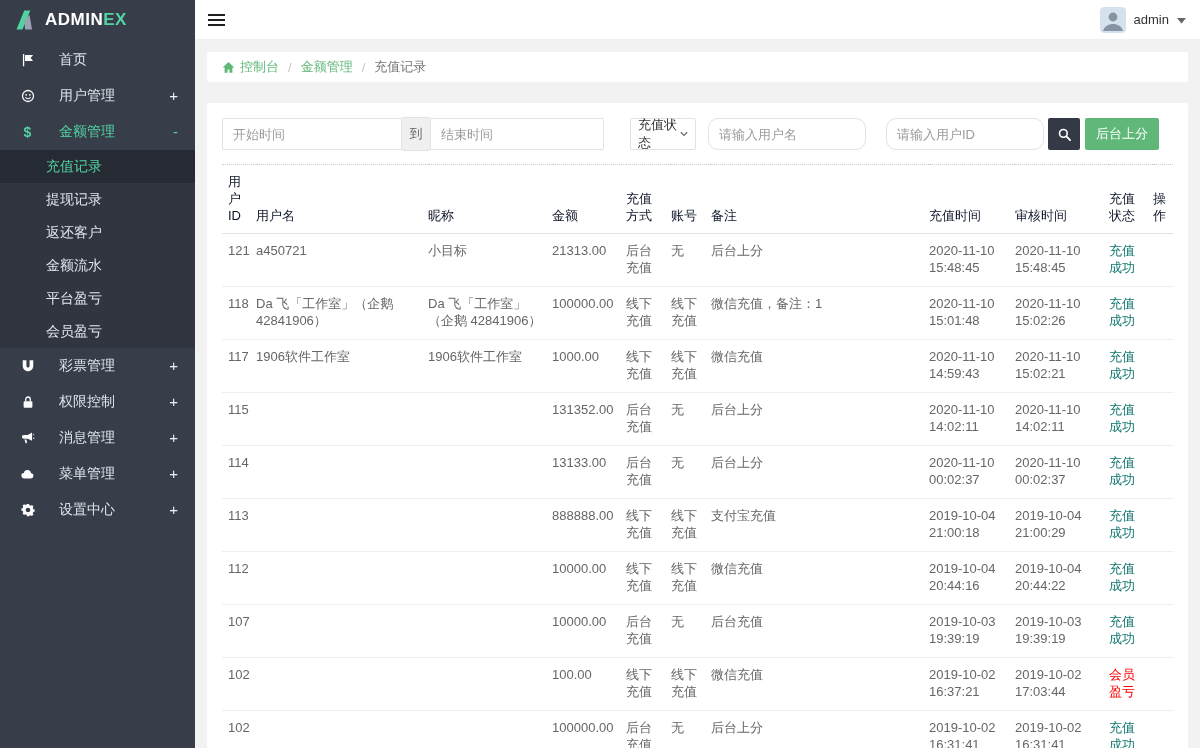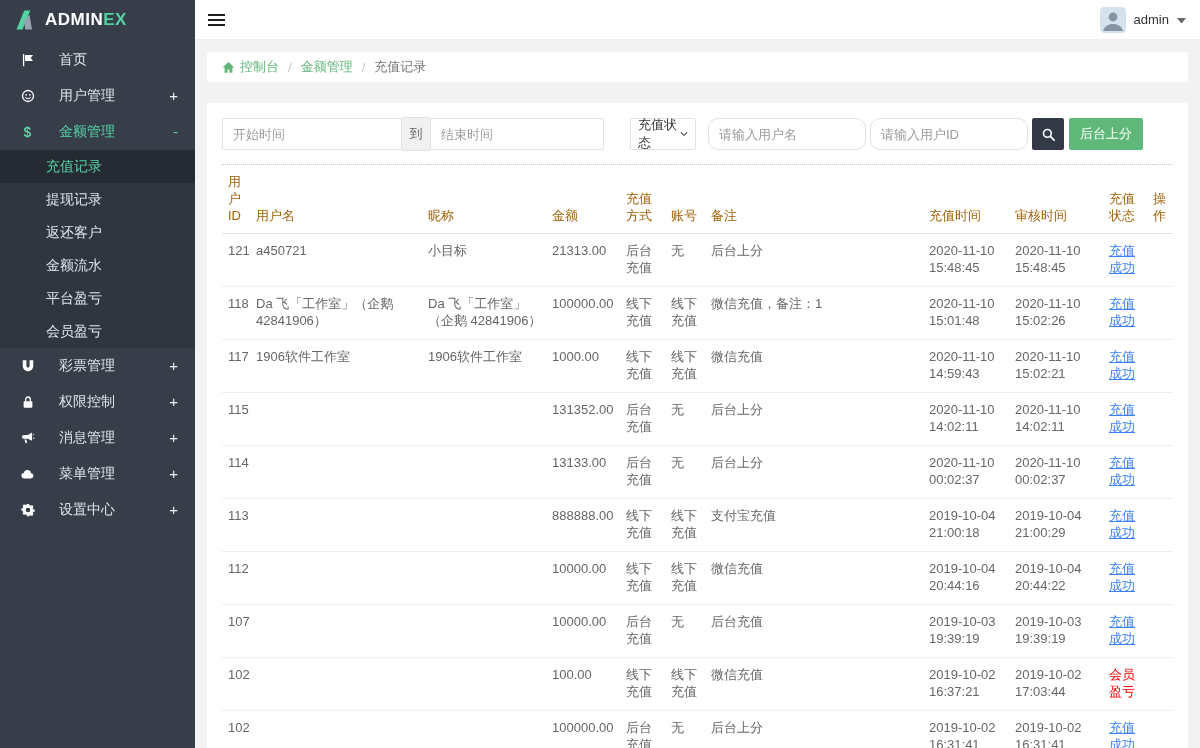--- a/index.html
+++ b/index.html
@@ -56,34 +56,34 @@
   .input::placeholder { color:#9b9b9b; }
   .date-group { display:flex; align-items:center; }
   .inp-start { width:180px; border-radius:2px 0 0 2px; }
   .addon { width:28px; background:#f0f0f0; border-top:1px solid #e2e2e2; border-bottom:1px solid #e2e2e2;
            text-align:center; line-height:32px; font-size:13px; color:#666; }
   .inp-end { width:174px; border-radius:0 2px 2px 0; }
   .select { width:66px; height:32px; margin-left:26px; border:1px solid #e2e2e2; border-radius:2px;
             display:flex; align-items:center; justify-content:space-between; padding:0 7px;
             font-size:13px; color:#333; cursor:pointer; background:#fff; }
   .inp-name { width:158px; margin-left:12px; }
-  .inp-id { width:158px; margin-left:4px; }
+  .inp-id { width:158px; margin-left:20px; }
   .btn-search { width:32px; height:32px; margin-left:4px; background:#333a45; border:none; border-radius:2px;
                 display:inline-flex; align-items:center; justify-content:center; cursor:pointer; }
   .btn-green { height:32px; margin-left:5px; background:#5FB878; color:#fff; border:none; border-radius:2px;
                padding:0 11px; font-size:13px; cursor:pointer; }
 
   
   table { border-collapse:collapse; table-layout:fixed; width:951px; margin-top:13px;
           border-top:1px dotted #ccc; font-size:13px; color:#666; }
-  th { vertical-align:bottom; text-align:left; font-weight:normal; color:#a16207;
+  th { vertical-align:bottom; text-align:left; font-weight:normal; color:#0f172a;
        padding:8px 8px 9px 0; line-height:17px; border-bottom:1px solid #e2e2e2; }
   td { vertical-align:top; padding:8px 8px 10px 0; line-height:17px; border-bottom:1px solid #eee; }
   th:first-child, td:first-child { padding-left:6px; }
-  .st-success { color:#3b82f6;text-decoration:underline; }
+  .st-success { color:#0f766e; }
   .st-fail { color:#ff0000; }
 </style>
 </head>
 <body>
 
 <div class="app">
 
   <aside class="sidebar">
     <div class="logo">
       <span class="logo-icon">

